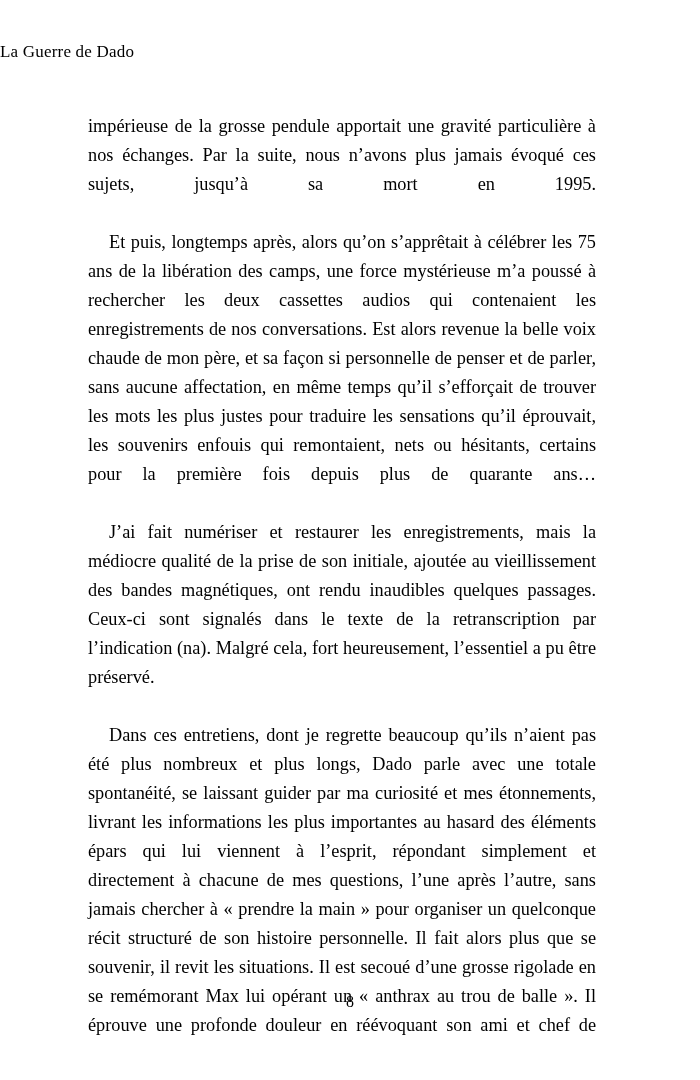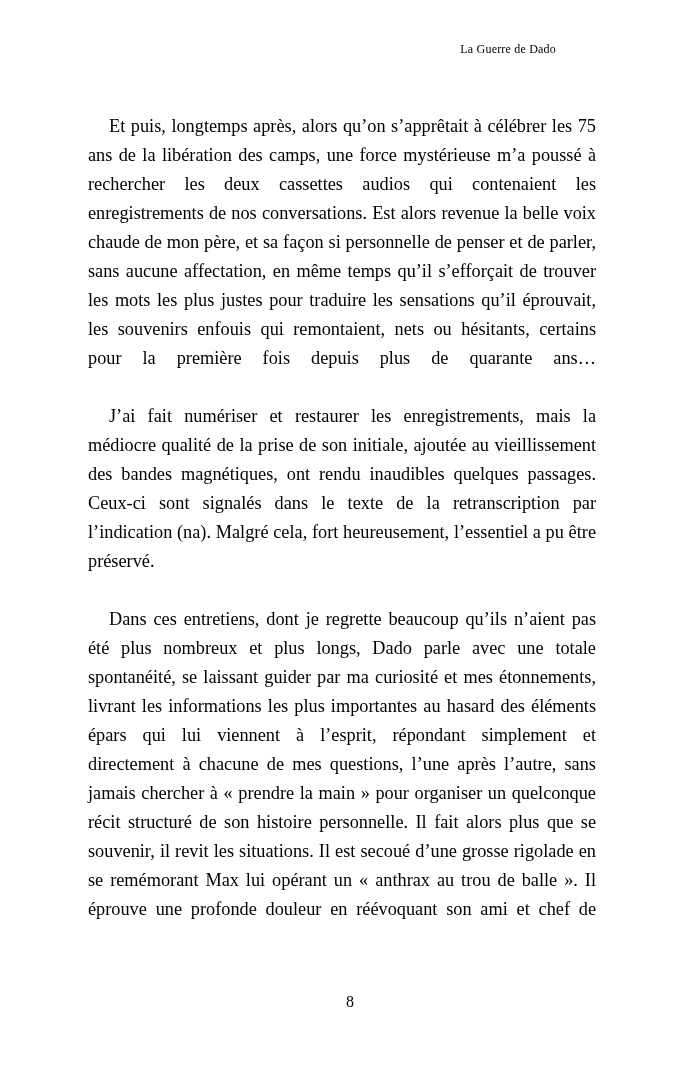--- a/index.html
+++ b/index.html
@@ -19,22 +19,22 @@
     font-family: "Liberation Serif", "DejaVu Serif", serif;
     overflow: hidden;
     box-sizing: border-box;
   }
 
   .running-head {
     position: absolute;
     top: 42px;
     left: 0;
     width: 556px;
-    text-align: right;
-    font-size: 12px;
+    text-align: left;
+    font-size: 17px;
     line-height: 1.2;
     letter-spacing: 0.2px;
     font-weight: 400;
   }
 
   .text-block {
     position: absolute;
     top: 112px;
     left: 88px;
     width: 508px;
@@ -74,20 +74,21 @@
   }
 </style>
 </head>
 <body>
 
 <div class="page">
 
   <div class="running-head">La Guerre de Dado</div>
 
   <div class="text-block">
+    <p class="no-indent">impérieuse de la grosse pendule apportait une gravité particulière à nos échanges. Par la suite, nous n’avons plus jamais évoqué ces sujets, jusqu’à sa mort en 1995.</p>
     <p>Et puis, longtemps après, alors qu’on s’apprêtait à célébrer les 75 ans de la libération des camps, une force mystérieuse m’a poussé à rechercher les deux cassettes audios qui contenaient les enregistrements de nos conversations. Est alors revenue la belle voix chaude de mon père, et sa façon si personnelle de penser et de parler, sans aucune affectation, en même temps qu’il s’efforçait de trouver les mots les plus justes pour traduire les sensations qu’il éprouvait, les souvenirs enfouis qui remontaient, nets ou hésitants, certains pour la première fois depuis plus de quarante ans…</p>
     <p>J’ai fait numériser et restaurer les enregistrements, mais la médiocre qualité de la prise de son initiale, ajoutée au vieillissement des bandes magnétiques, ont rendu inaudibles quelques passages. Ceux-ci sont signalés dans le texte de la retranscription par l’indication (na). Malgré cela, fort heureusement, l’essentiel a pu être préservé.</p>
     <p>Dans ces entretiens, dont je regrette beaucoup qu’ils n’aient pas été plus nombreux et plus longs, Dado parle avec une totale spontanéité, se laissant guider par ma curiosité et mes étonnements, livrant les informations les plus importantes au hasard des éléments épars qui lui viennent à l’esprit, répondant simplement et directement à chacune de mes questions, l’une après l’autre, sans jamais chercher à « prendre la main » pour organiser un quelconque récit structuré de son histoire personnelle. Il fait alors plus que se souvenir, il revit les situations. Il est secoué d’une grosse rigolade en se remémorant Max lui opérant un « anthrax au trou de balle ». Il éprouve une profonde douleur en réévoquant son ami et chef de</p>
   </div>
 
   <div class="folio">8</div>
 
 </div>
 
 </body></html>

